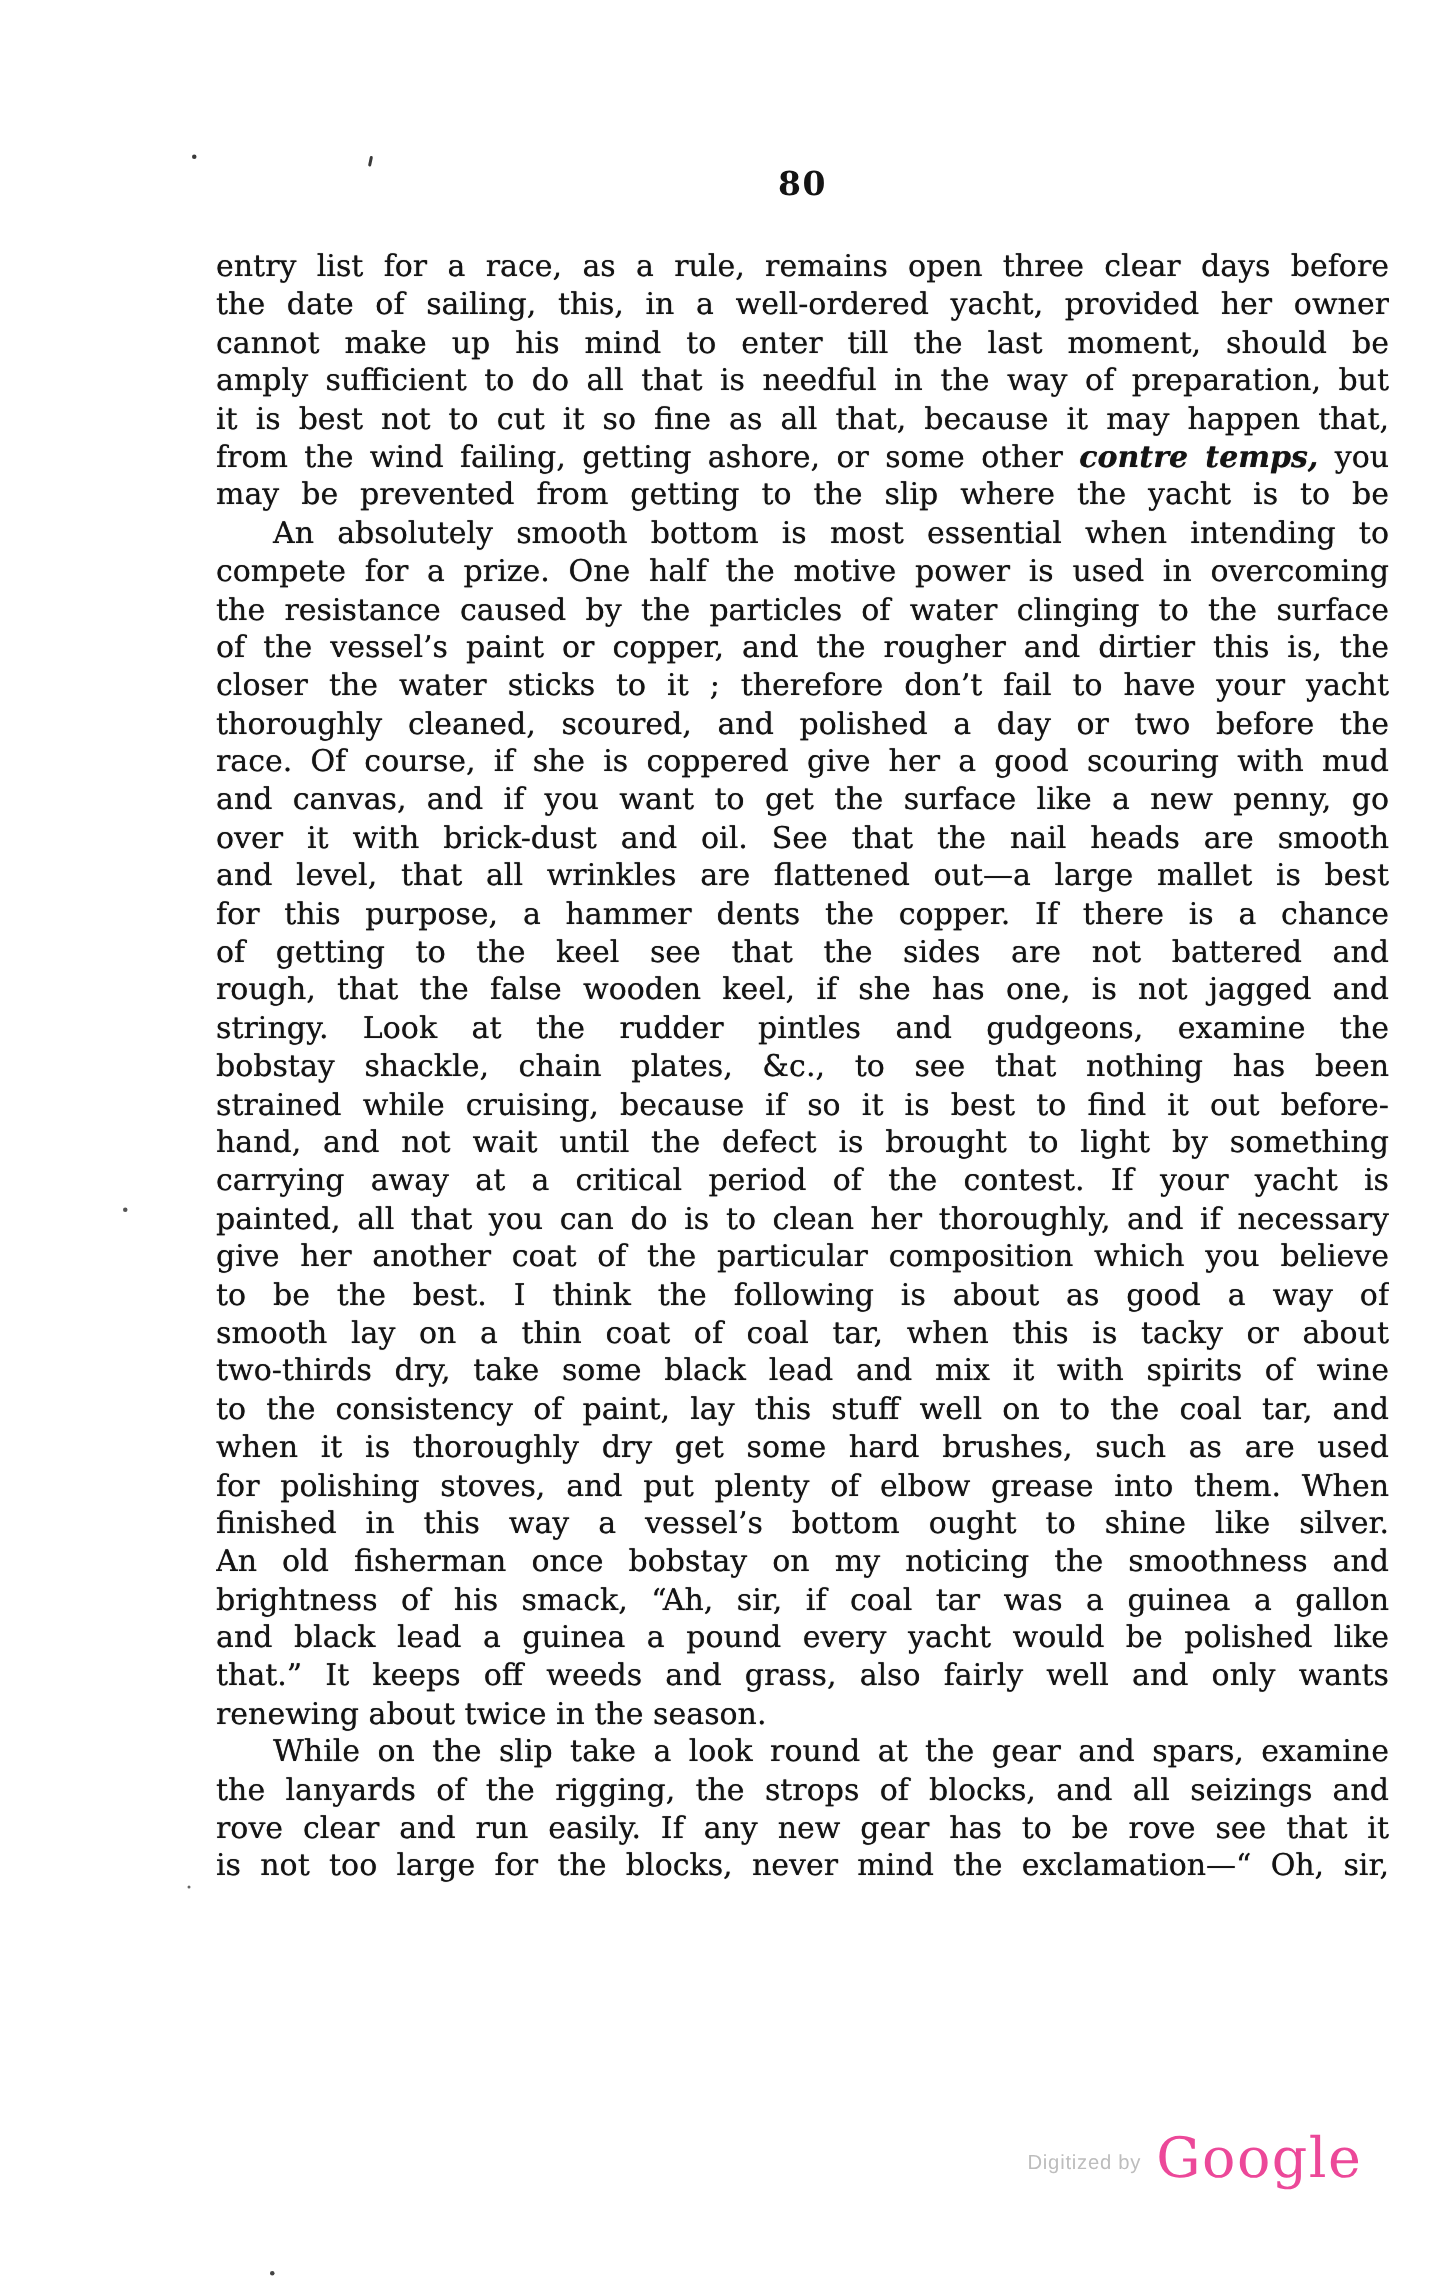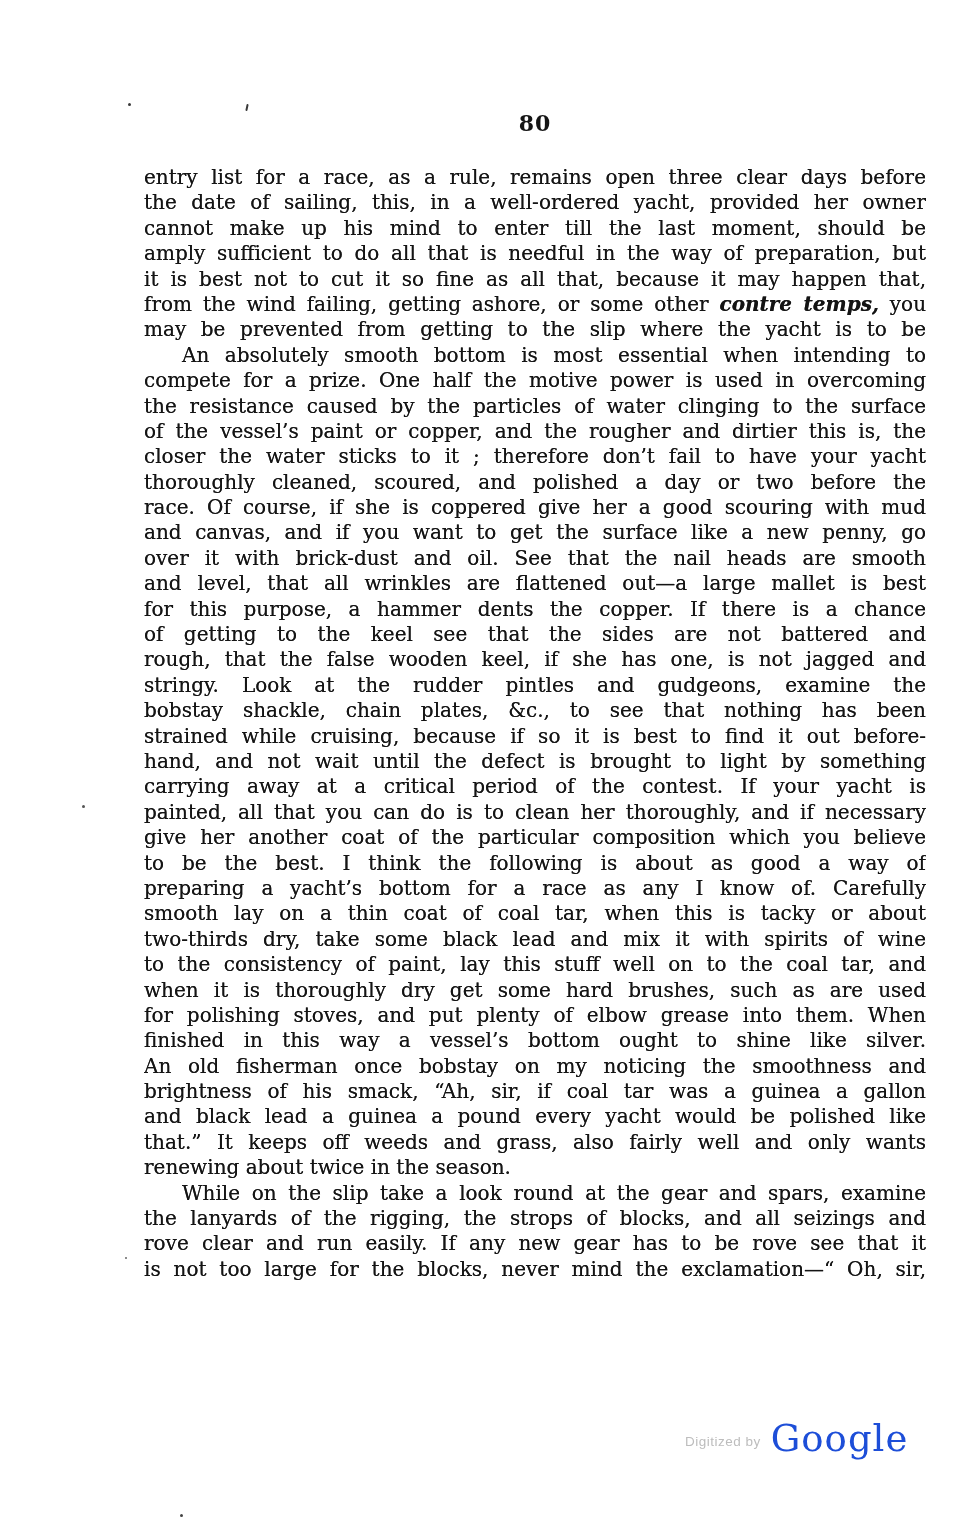--- a/index.html
+++ b/index.html
@@ -97,41 +97,40 @@
       <div class="line"><span>of getting to the keel see that the sides are not battered and</span></div>
       <div class="line"><span>rough, that the false wooden keel, if she has one, is not jagged and</span></div>
       <div class="line"><span>stringy. Look at the rudder pintles and gudgeons, examine the</span></div>
       <div class="line"><span>bobstay shackle, chain plates, &amp;c., to see that nothing has been</span></div>
       <div class="line"><span>strained while cruising, because if so it is best to find it out before-</span></div>
       <div class="line"><span>hand, and not wait until the defect is brought to light by something</span></div>
       <div class="line"><span>carrying away at a critical period of the contest. If your yacht is</span></div>
       <div class="line"><span>painted, all that you can do is to clean her thoroughly, and if necessary</span></div>
       <div class="line"><span>give her another coat of the particular composition which you believe</span></div>
       <div class="line"><span>to be the best. I think the following is about as good a way of</span></div>
-      <div class="line"><span>preparing a yacht’s bottom for a race as any I know of. Carefully</span></div>
       <div class="line"><span>smooth lay on a thin coat of coal tar, when this is tacky or about</span></div>
       <div class="line"><span>two-thirds dry, take some black lead and mix it with spirits of wine</span></div>
       <div class="line"><span>to the consistency of paint, lay this stuff well on to the coal tar, and</span></div>
       <div class="line"><span>when it is thoroughly dry get some hard brushes, such as are used</span></div>
       <div class="line"><span>for polishing stoves, and put plenty of elbow grease into them. When</span></div>
       <div class="line"><span>finished in this way a vessel’s bottom ought to shine like silver.</span></div>
       <div class="line"><span>An old fisherman once bobstay on my noticing the smoothness and</span></div>
       <div class="line"><span>brightness of his smack, “Ah, sir, if coal tar was a guinea a gallon</span></div>
       <div class="line"><span>and black lead a guinea a pound every yacht would be polished like</span></div>
       <div class="line"><span>that.” It keeps off weeds and grass, also fairly well and only wants</span></div>
       <div class="line end"><span>renewing about twice in the season.</span></div>
       <div class="line ind"><span>While on the slip take a look round at the gear and spars, examine</span></div>
       <div class="line"><span>the lanyards of the rigging, the strops of blocks, and all seizings and</span></div>
       <div class="line"><span>rove clear and run easily. If any new gear has to be rove see that it</span></div>
       <div class="line"><span>is not too large for the blocks, never mind the exclamation—“ Oh, sir,</span></div>
     </div>
 
   <div class="watermark">
     <span class="wm-prefix" style="color: rgb(189, 189, 189);">Digitized by</span>
-    <span class="wm-logo" style="color: #1d4ed8;">Google</span>
+    <span class="wm-logo" style="color: #ec4899;">Google</span>
   </div>
 
   <div class="speck" style="left:88px; top:103px; width:3px; height:3px;"></div>
   <div class="speck tick" style="left:206px; top:104px; width:2px; height:7px;"></div>
   <div class="speck" style="left:42px; top:805px; width:3px; height:3px; background:#555;"></div>
   <div class="speck" style="left:85px; top:1257px; width:2px; height:2px; background:#666;"></div>
   <div class="speck" style="left:140px; top:1514px; width:3px; height:3px; background:#444;"></div>
 
 </div>
 

